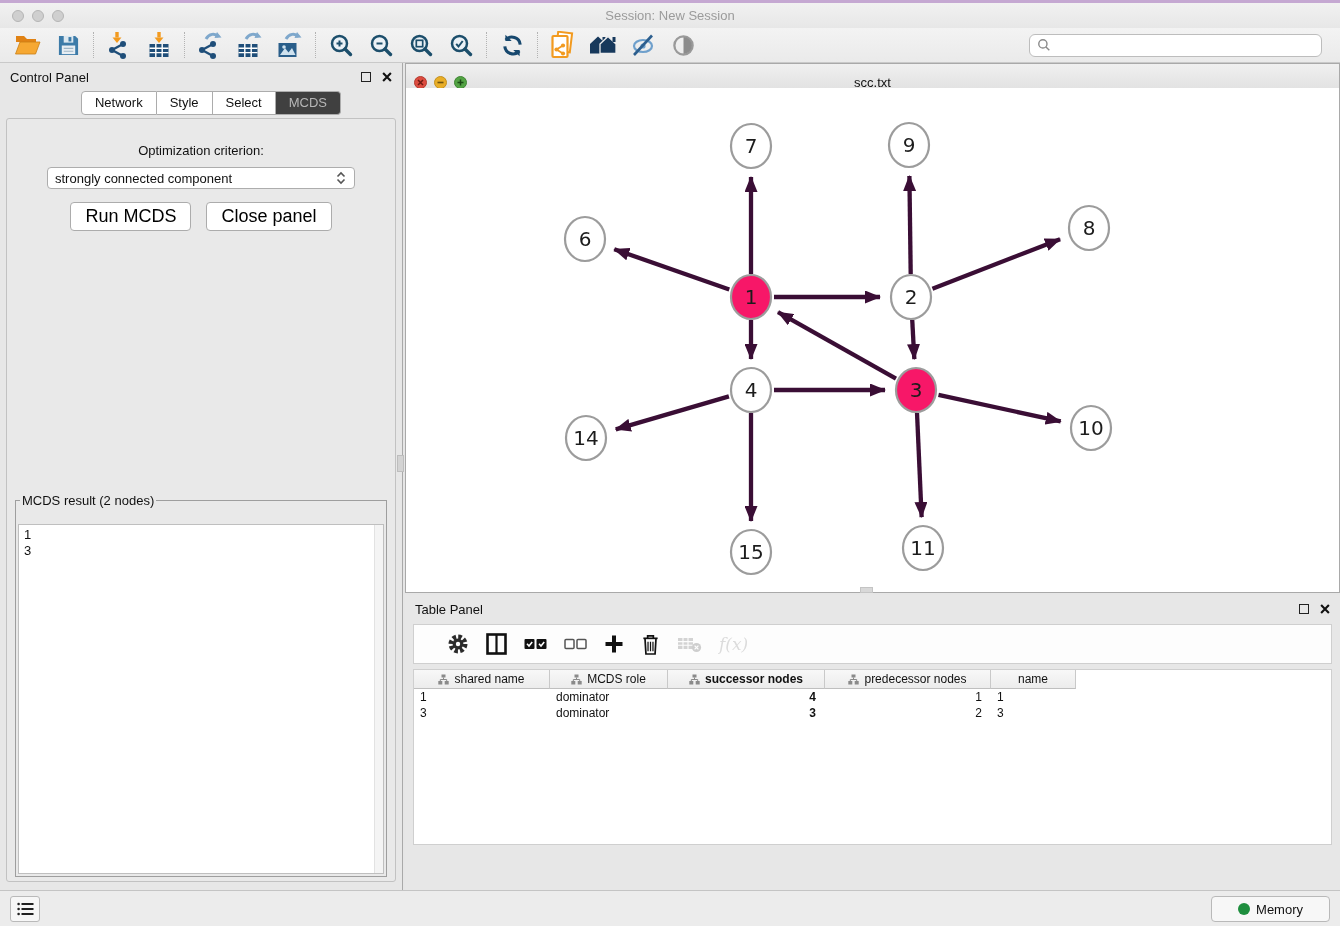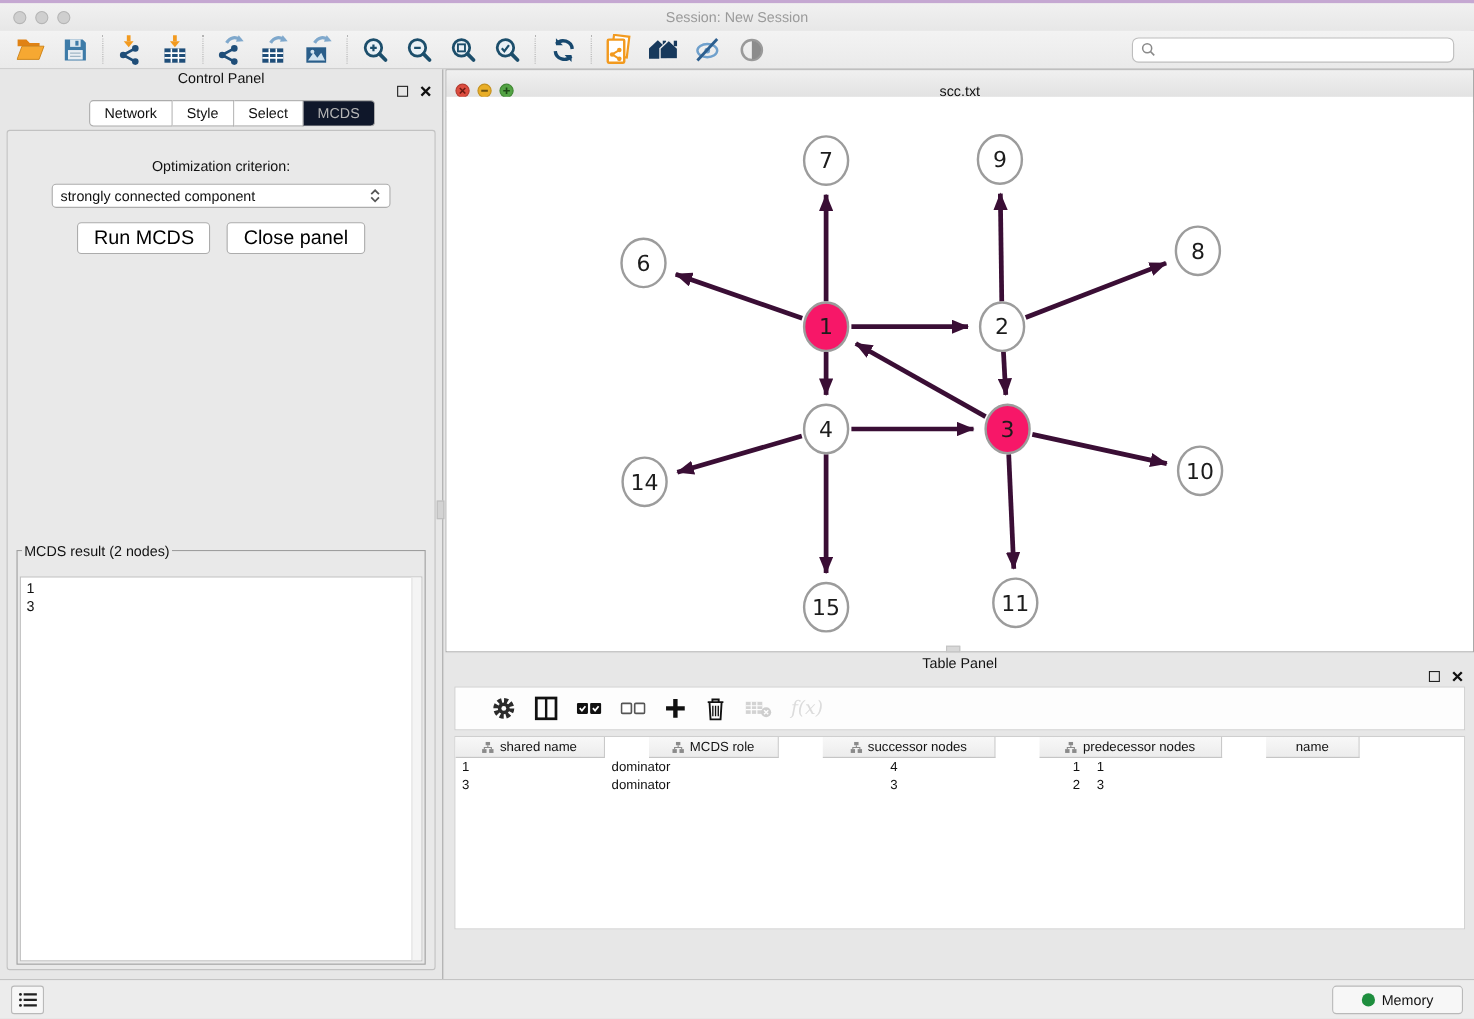--- a/index.html
+++ b/index.html
@@ -15,28 +15,28 @@
 
   .toolbar { position:absolute; left:0; top:28px; right:0; height:35px; background:linear-gradient(#F3F3F3,#EAEAEA); border-bottom:1px solid #C9C9C9; display:flex; align-items:center; padding:0 8px; }
   .tbtn { width:40px; height:32px; display:flex; align-items:center; justify-content:center; flex:0 0 auto; }
   .sep { width:1px; height:26px; border-left:1px dotted #B3B3B3; margin:0 5px; flex:0 0 auto; }
   .search-wrap { margin-left:auto; margin-right:10px; }
   .search-box { width:293px; height:23px; background:#fff; border:1px solid #BDBDBD; border-radius:6px; display:flex; align-items:center; padding-left:7px; gap:5px; }
   .search-box input { border:none; outline:none; flex:1; font-size:12px; background:transparent; font-family:inherit; }
 
   
   .control-panel { position:absolute; left:0; top:63px; width:403px; bottom:36px; background:#E7E7E7; border-right:1px solid #A9A9A9; }
-  .panel-header { height:28px; display:flex; align-items:center; padding:0 10px;flex-direction:column; }
+  .panel-header { height:28px; display:flex; align-items:center; padding:0 10px; }
   .ph-icons { margin-left:auto; display:flex; gap:11px; align-items:center; }
   .float-icon { width:10px; height:10px; border:1.6px solid #222; display:inline-block; }
   .ptabs { display:flex; justify-content:center; }
   .ptab { padding:3px 13px 4px; background:#fff; border:1px solid #ACACAC; border-left:none; cursor:default; white-space:nowrap; }
   .ptab:first-child { border-left:1px solid #ACACAC; border-radius:4px 0 0 4px;margin-left:20px; }
   .ptab:last-child { border-radius:0 4px 4px 0; }
-  .ptab.active { background:#0f172a; color:#B6B6B6; }
+  .ptab.active { background:#404040; color:#B6B6B6; }
   .cp-body { position:absolute; left:6px; right:6px; top:55px; bottom:8px; border:1px solid #C2C2C2; border-radius:3px; background:#E9E9E9; }
   .opt-label { text-align:center; margin-top:24px; }
   .dropdown { margin:9px auto 0; width:308px; height:22px; background:#fff; border:1px solid #ADADAD; border-radius:4px; display:flex; align-items:center; padding:0 7px;justify-content:flex-end; }
   .dd-stepper { margin-left:auto; display:flex; align-items:center; }
   .btn-row { display:flex; justify-content:center; gap:15px; margin-top:13px; }
   .btn { background:#fff; border:1px solid #ACACAC; border-radius:4px; padding:3px 14px; font-size:18px; font-family:inherit; }
   .result-fieldset { position:absolute; left:8px; right:8px; top:374px; bottom:4px; border:1px solid #9E9E9E; background:#E9E9E9; padding:2px; }
   .result-fieldset legend { font-size:13px; padding:0 2px; margin-left:2px; }
   .result-area { position:absolute; left:2px; right:2px; top:16px; bottom:2px; background:#fff; border:1px solid #BFBFBF; }
   .result-lines { white-space:pre; font-size:13px; line-height:16px; padding:2px 0 0 5px; }
@@ -54,25 +54,25 @@
   .v-handle { position:absolute; left:397px; top:455px; width:7px; height:17px; background:#D3D3D3; border:1px solid #BDBDBD; }
   .h-handle { position:absolute; left:860px; top:587px; width:13px; height:6px; background:#D8D8D8; border:1px solid #C4C4C4; }
 
   
   .table-panel { position:absolute; left:405px; top:595px; width:935px; bottom:36px; background:#E7E7E7; }
   .tp-toolbar { position:absolute; left:8px; right:8px; top:29px; height:40px; background:#FDFDFD; border:1px solid #CFCFCF; display:flex; align-items:center; gap:17px; padding:0 33px; }
   .tico { display:flex; align-items:center; justify-content:center; }
   .tico.disabled { opacity:.42; }
   .fx-label { font-family:"DejaVu Serif", serif; font-style:italic; font-size:17px; color:#AFAFAF; }
   .tp-table { position:absolute; left:8px; right:8px; top:74px; bottom:45px; background:#fff; border:1px solid #CFCFCF; overflow:hidden; }
-  .tp-head { display:flex; height:19px; font-size:12px;gap:40px; }
+  .tp-head { display:flex; height:19px; font-size:12px; }
   .th { display:flex; align-items:center; justify-content:center; gap:5px; border-right:1px solid #C9C9C9; border-bottom:1px solid #BFBFBF; background:linear-gradient(#F8F8F8,#ECECEC); height:100%; }
   .tr { display:flex; height:16px; font-size:12px; align-items:center; }
   .td { height:100%; display:flex; align-items:center; padding:0 6px; overflow:hidden; }
-  .col-w0 { width:136px; } .col-w1 { width:118px; } .col-w2 { width:157px; } .col-w3 { width:166px; } .col-w4 { width:85px; }
+  .col-w0 { width:136px; } .col-w1 { width:118px; } .col-w2 { width:157px;font-weight:bold; } .col-w3 { width:166px; } .col-w4 { width:85px; }
   .td.num { justify-content:flex-end; padding-right:9px; }
   .tp-tabs { position:absolute; left:0; right:0; bottom:5px; display:flex; justify-content:center; }
 
   
   .status-bar { position:absolute; left:0; right:0; bottom:0; height:36px; background:#ECECEC; border-top:1px solid #C4C4C4; }
   .list-btn { position:absolute; left:10px; top:5px; width:30px; height:26px; background:#F7F7F7; border:1px solid #B9B9B9; border-radius:3px; display:flex; align-items:center; justify-content:center; }
   .memory-btn { position:absolute; right:10px; top:5px; height:26px; background:#F7F7F7; border:1px solid #B9B9B9; border-radius:4px; display:flex; align-items:center; gap:6px; padding:0 26px; }
   .mem-dot { width:12px; height:12px; border-radius:50%; background:#1E8E3E; }
 </style>
 </head>

